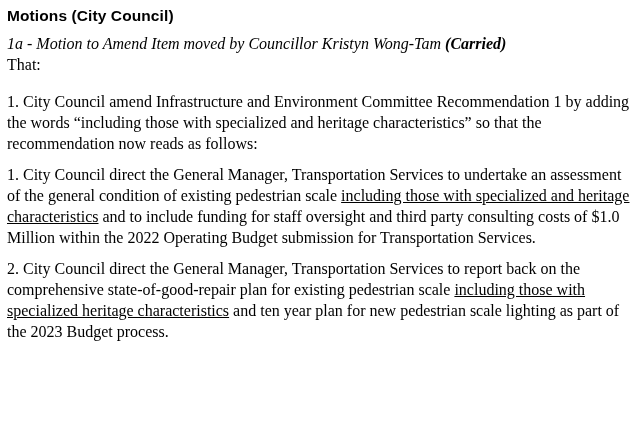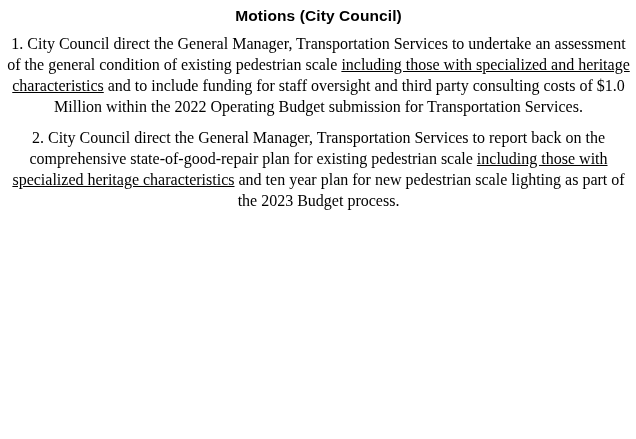--- a/index.html
+++ b/index.html
@@ -14,21 +14,20 @@
     color: #000000;
     font-family: "Liberation Serif", serif;
     font-size: 16px;
     line-height: 21px;
   }
   .doc {
     box-sizing: border-box;
     width: 636px;
     height: 439px;
     padding: 6px 6px 0 7px;
-    text-align: center;
   }
   .doc-title {
     font-family: "Liberation Sans", sans-serif;
     font-size: 15.5px;
     font-weight: bold;
     line-height: 20px;
     margin: 0 0 7px 0;
     letter-spacing: 0.1px;
   }
   .motion-line {
@@ -49,19 +48,24 @@
   .u {
     text-decoration: underline;
   }
 </style>
 </head>
 <body>
 
 <div class="doc">
   <h1 class="doc-title">Motions (City Council)</h1>
 
+  <p class="motion-line">
+    <span class="text">1a - Motion to Amend Item moved by Councillor Kristyn Wong-Tam </span><span class="result">(Carried)</span>
+  </p>
 
+  <p class="that-line">That:</p>
 
   <div id="paragraphs">
+      <p class="para"><span>1. City Council amend Infrastructure and Environment Committee Recommendation 1 by adding the words “including those with specialized and heritage characteristics” so that the recommendation now reads as follows:</span></p>
       <p class="para indent"><span>1. City Council direct the General Manager, Transportation Services to undertake an assessment of the general condition of existing pedestrian scale </span><span class="u">including those with specialized and heritage characteristics</span><span> and to include funding for staff oversight and third party consulting costs of $1.0 Million within the 2022 Operating Budget submission for Transportation Services.</span></p>
       <p class="para indent"><span>2. City Council direct the General Manager, Transportation Services to report back on the comprehensive state-of-good-repair plan for existing pedestrian scale </span><span class="u">including those with specialized heritage characteristics</span><span> and ten year plan for new pedestrian scale lighting as part of the 2023 Budget process.</span></p>
     </div>
 </div>
 
 </body></html>

